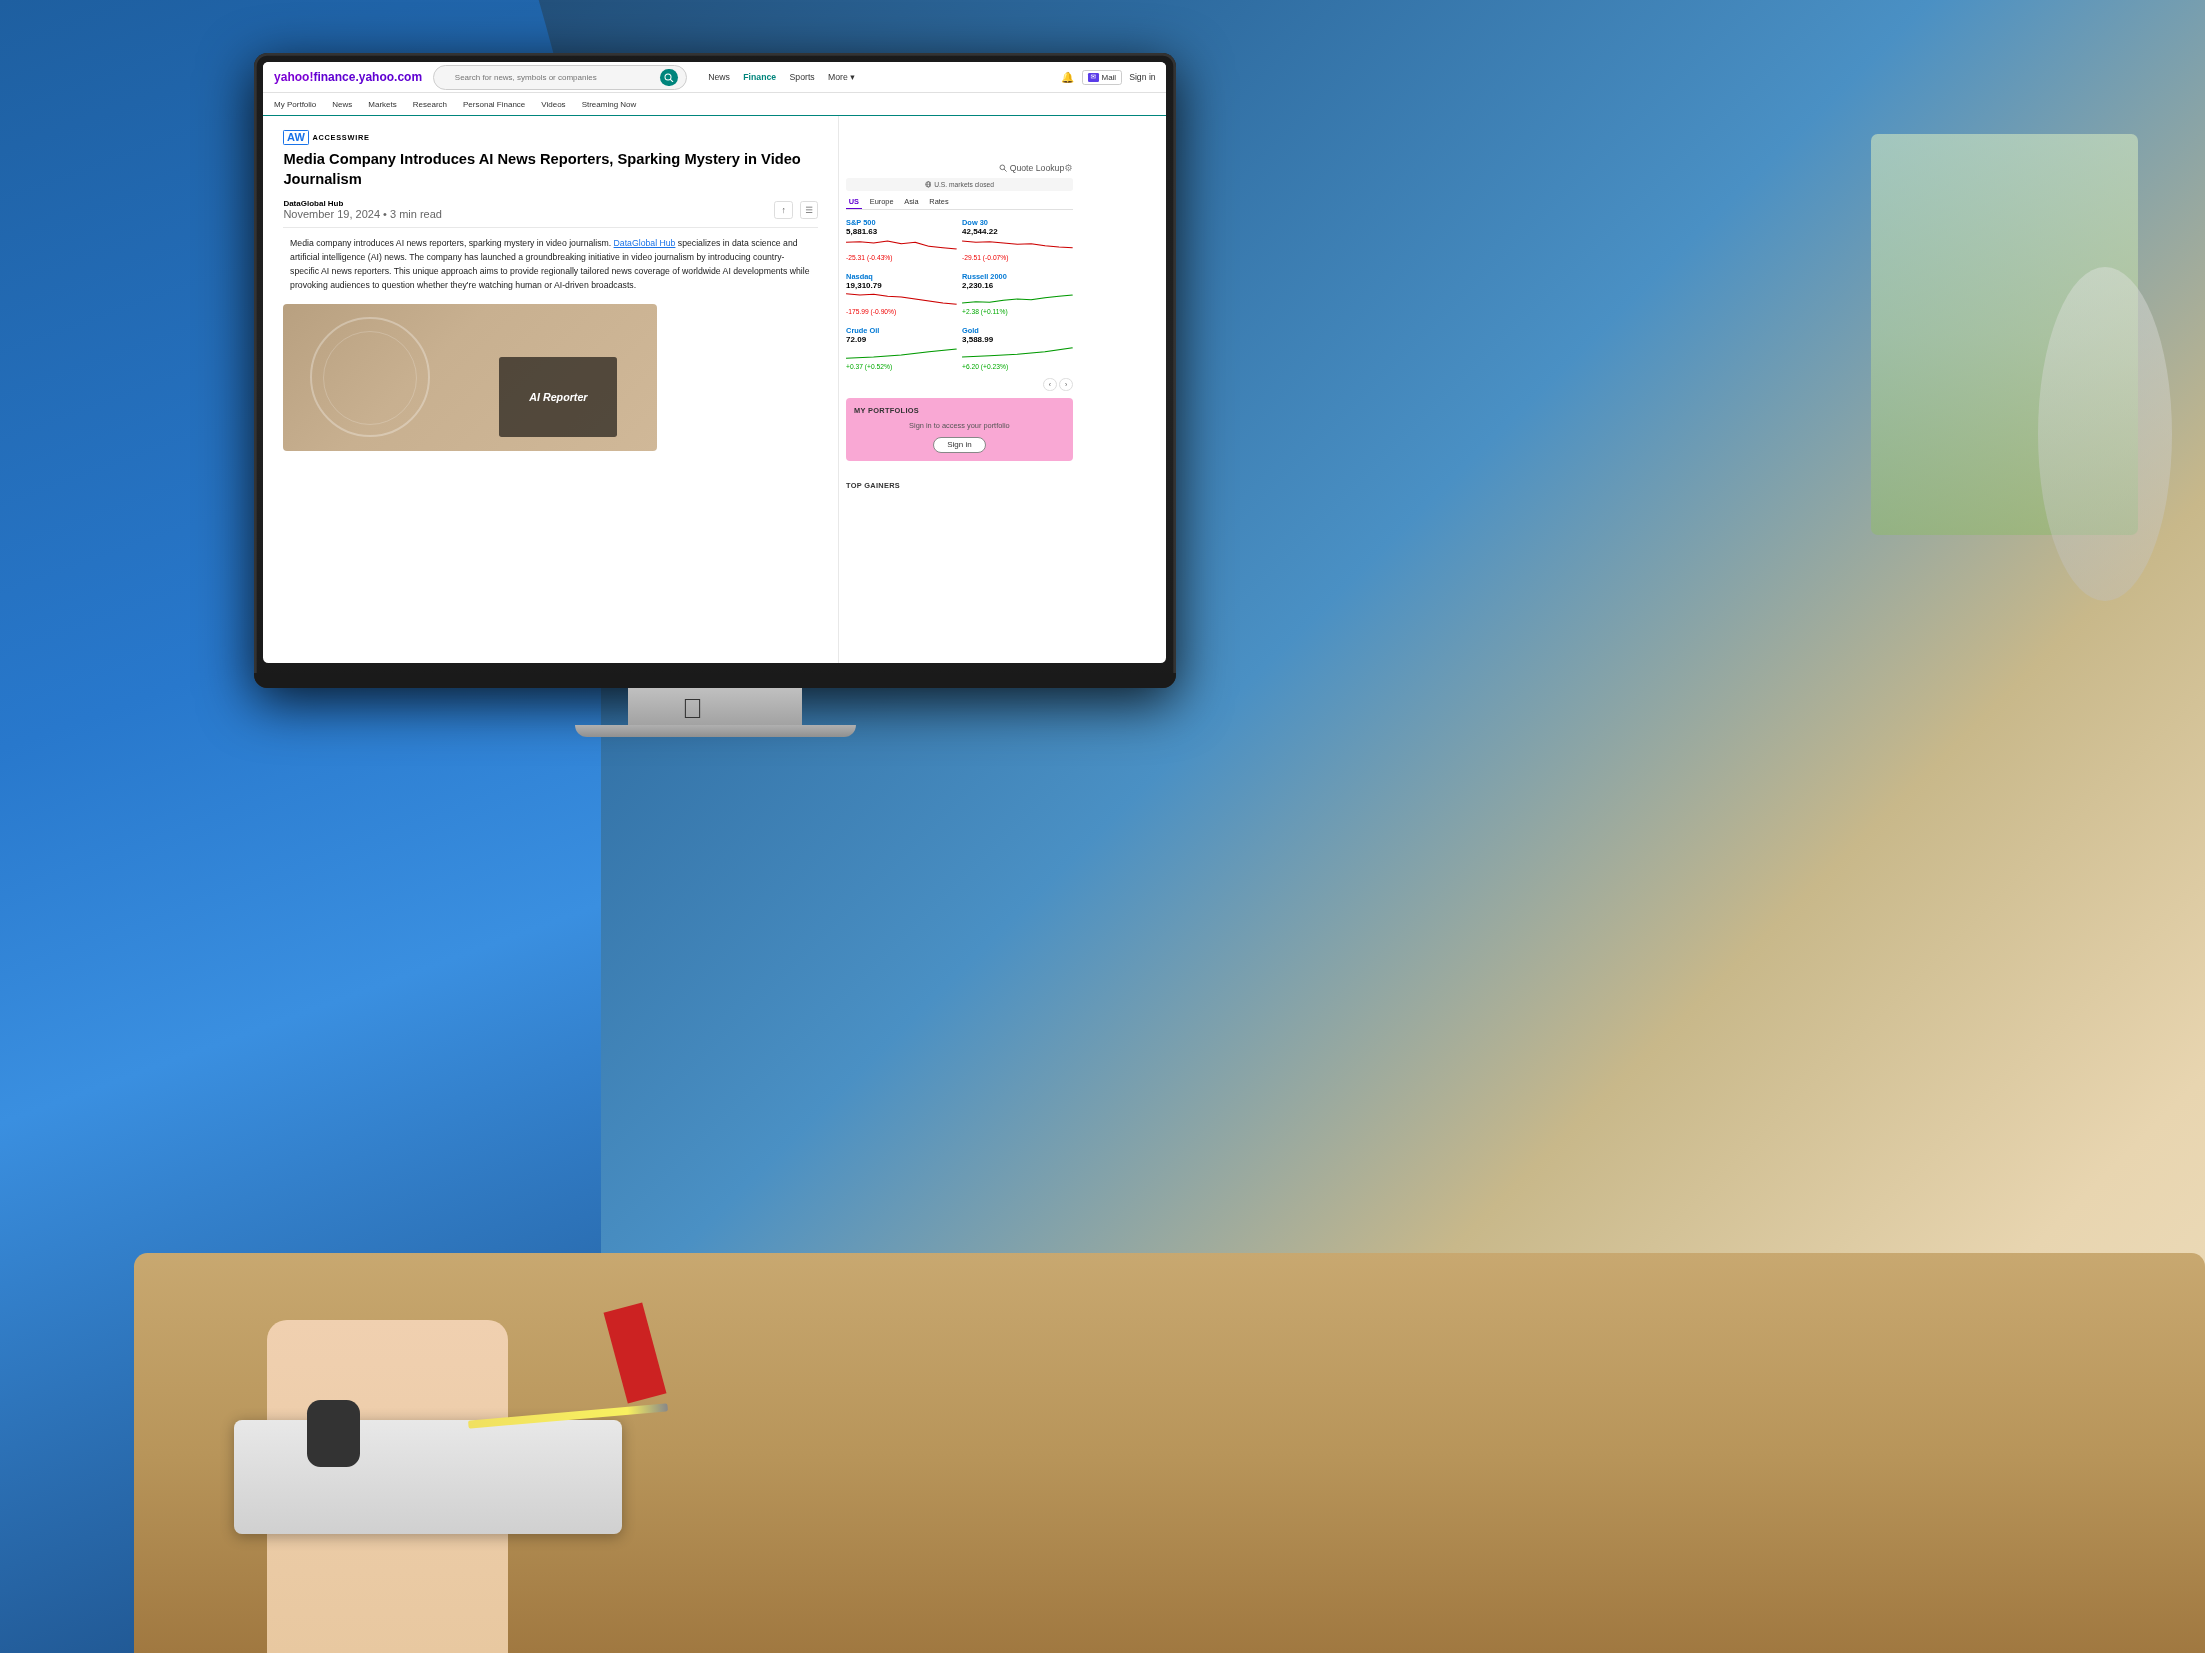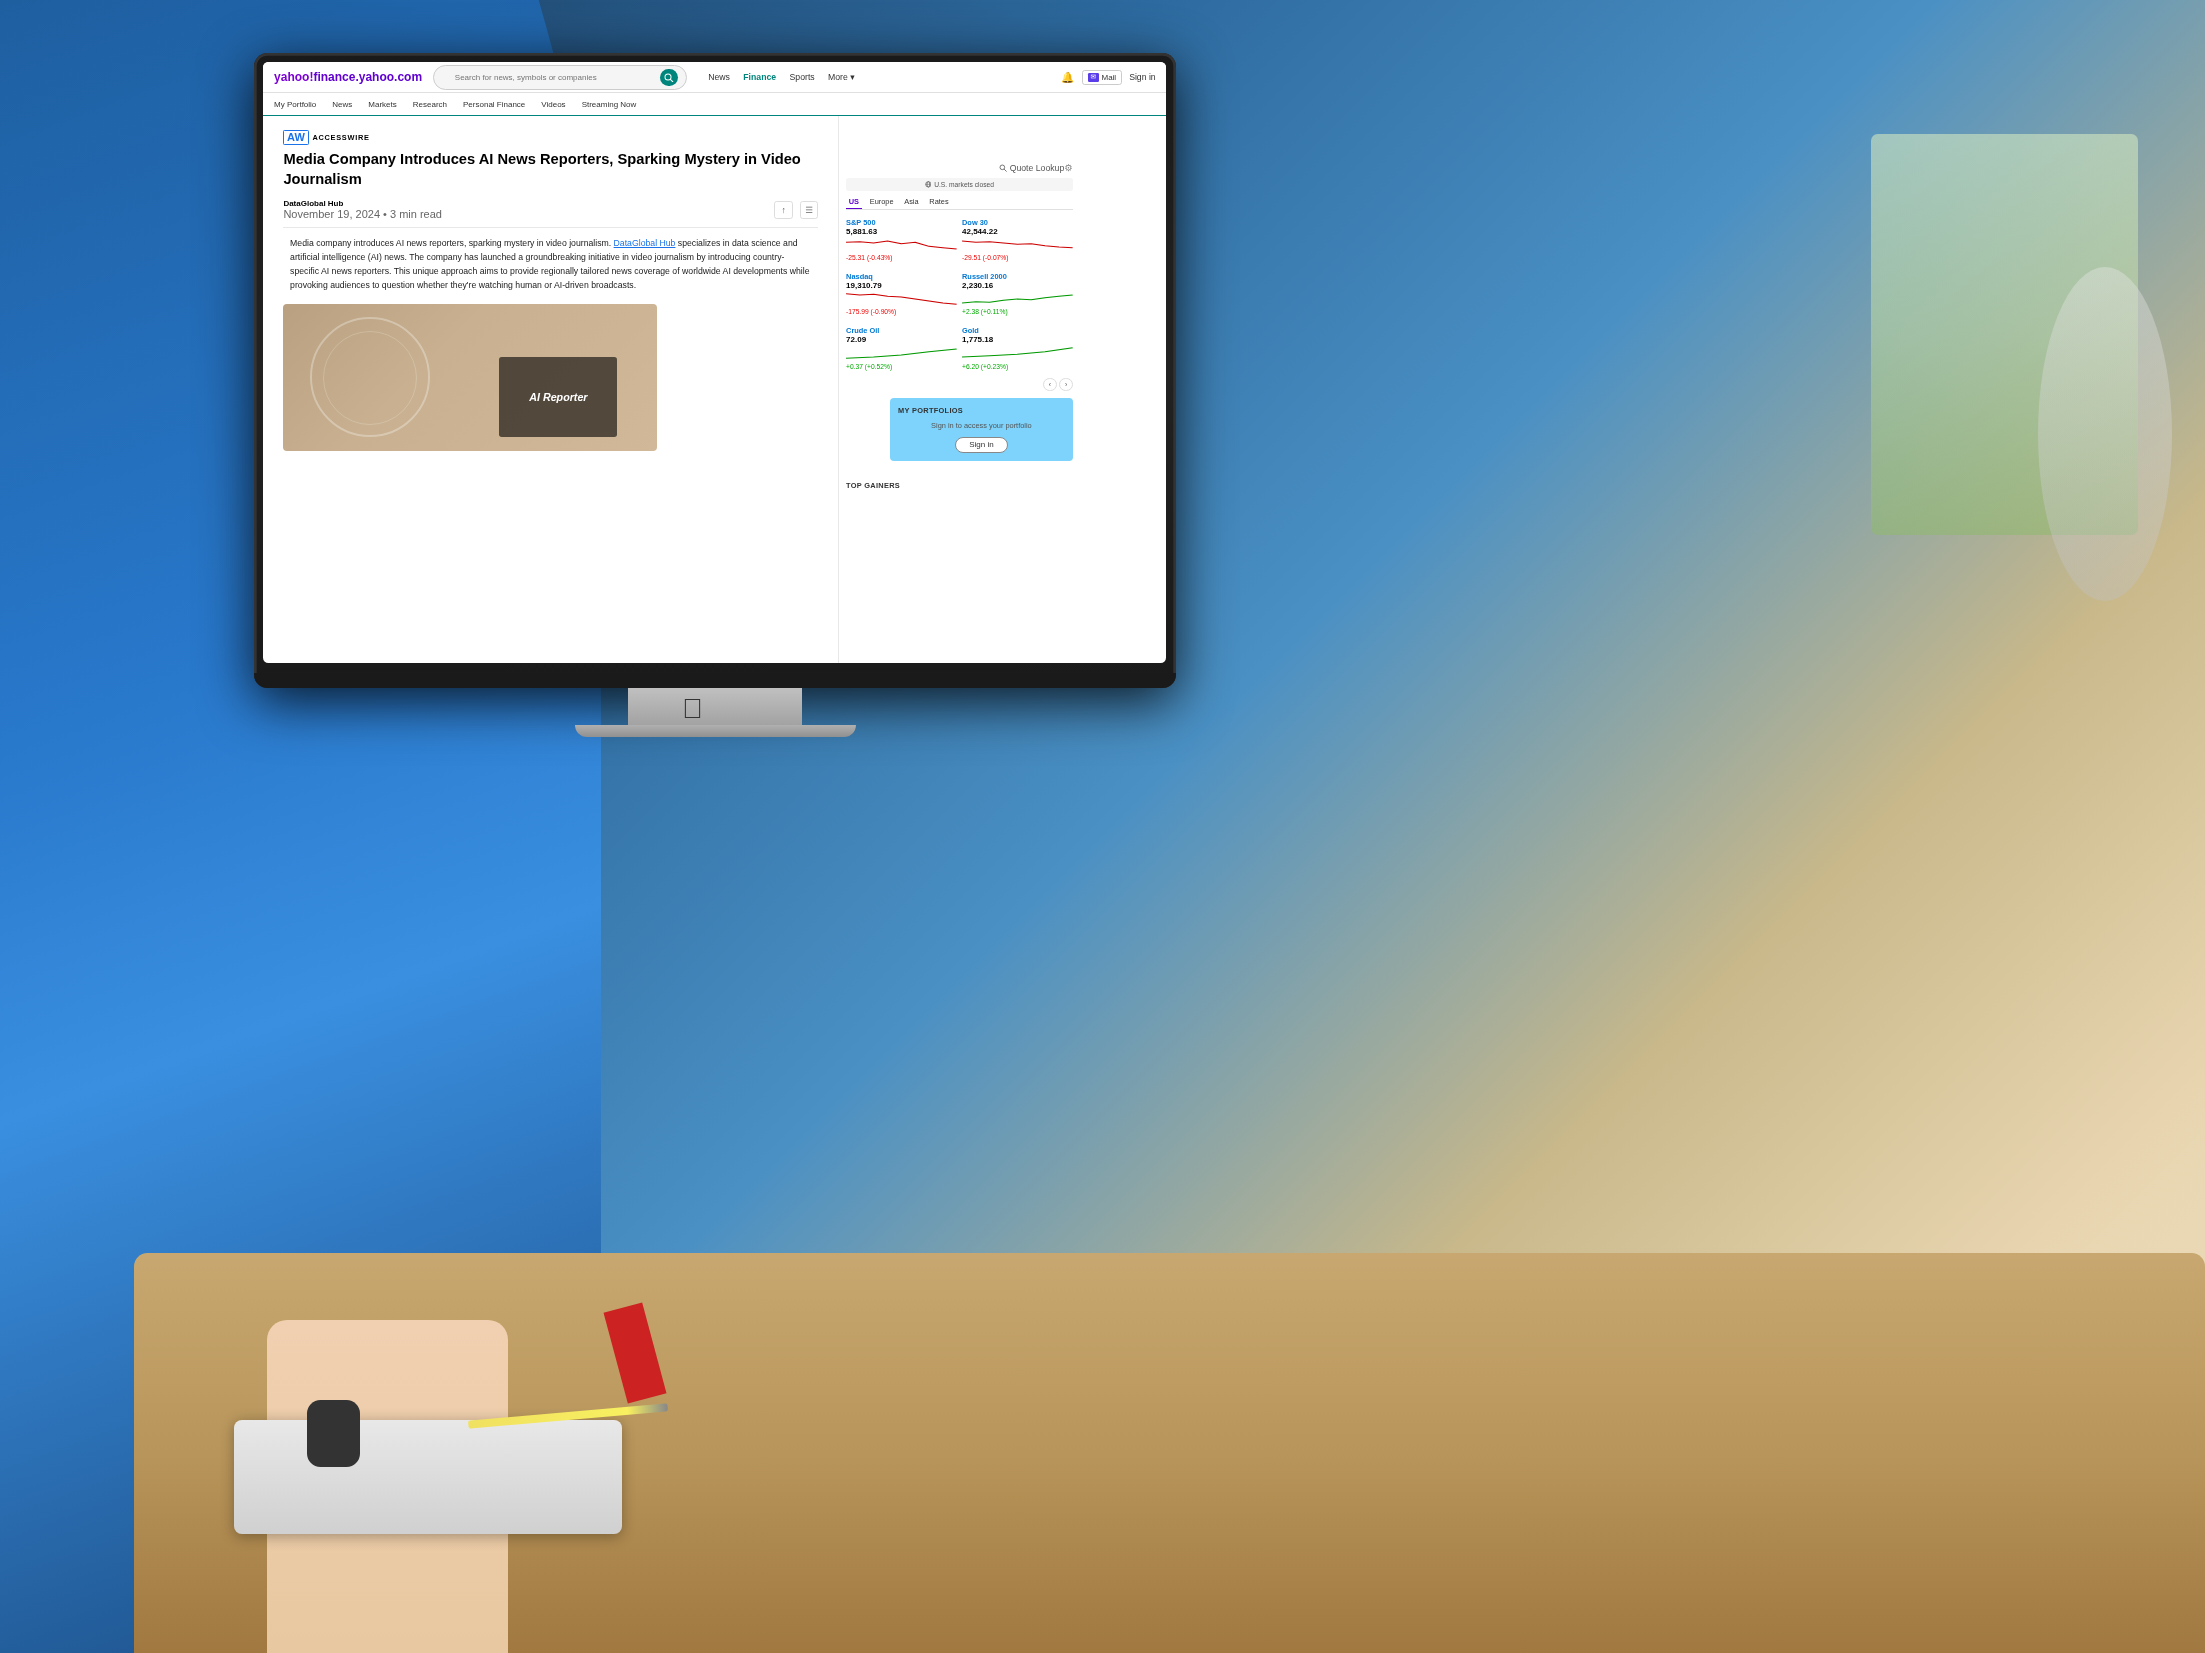--- a/index.html
+++ b/index.html
@@ -497,25 +497,24 @@
       display: flex;
       align-items: center;
       justify-content: center;
       font-size: 6.7px;
       color: #555;
       cursor: pointer;
       background: #fff;
     }
 
     .yf-my-portfolios {
-      background: #7dd3fc;
+      background: #f9a8d4;
       border-radius: 4px;
       padding: 8px;
       margin-bottom: 6.7px;
-      margin-left: 44px;
     }
 
     .yf-portfolios-title {
       font-size: 7.4px;
       font-weight: 700;
       color: #333;
       letter-spacing: 0.3px;
       margin-bottom: 5.3px;
     }
 
@@ -881,21 +880,21 @@
                 <div class="yf-ticker-chart">
                   <svg class="sparkline sparkline-green" viewBox="0 0 80 24" preserveAspectRatio="none">
                     <path d="M0,20 L20,18 L40,15 L60,10 L80,6"></path>
                   </svg>
                 </div>
                 <div class="yf-ticker-change-green">+0.37 (+0.52%)</div>
               </div>
 
               <div class="yf-ticker-item">
                 <div class="yf-ticker-name">Gold</div>
-                <div class="yf-ticker-value">1,775.18</div>
+                <div class="yf-ticker-value">3,588.99</div>
                 <div class="yf-ticker-chart">
                   <svg class="sparkline sparkline-green" viewBox="0 0 80 24" preserveAspectRatio="none">
                     <path d="M0,18 L20,16 L40,14 L60,10 L80,4"></path>
                   </svg>
                 </div>
                 <div class="yf-ticker-change-green">+6.20 (+0.23%)</div>
               </div>
 
             </div>
 

